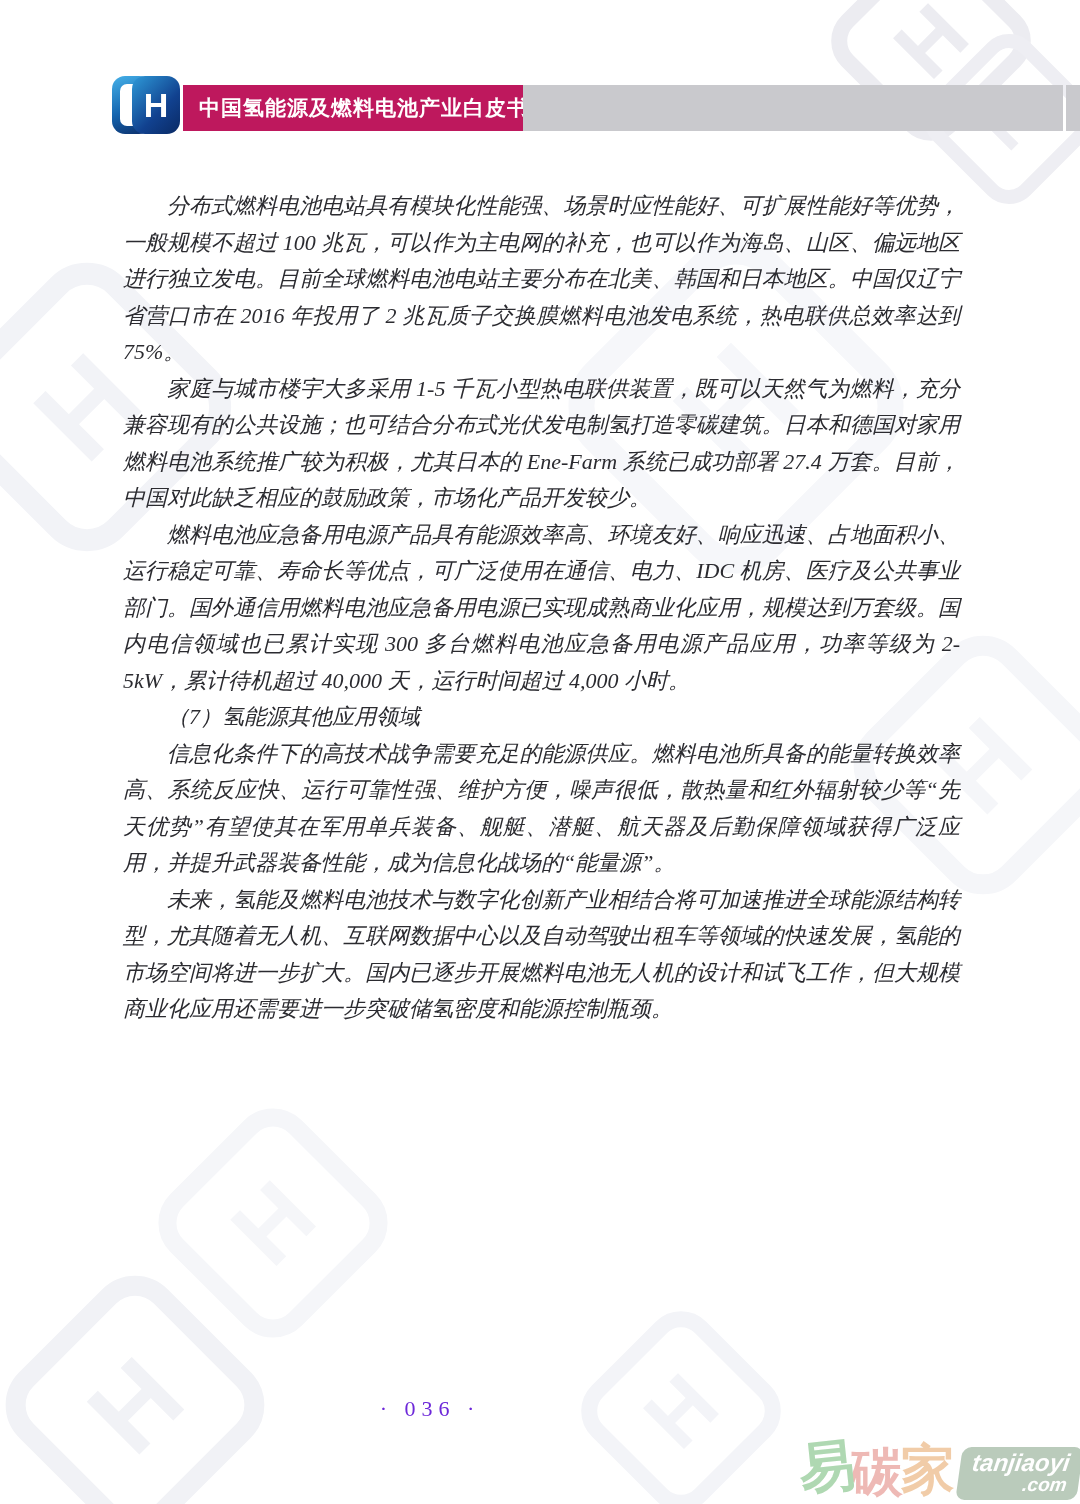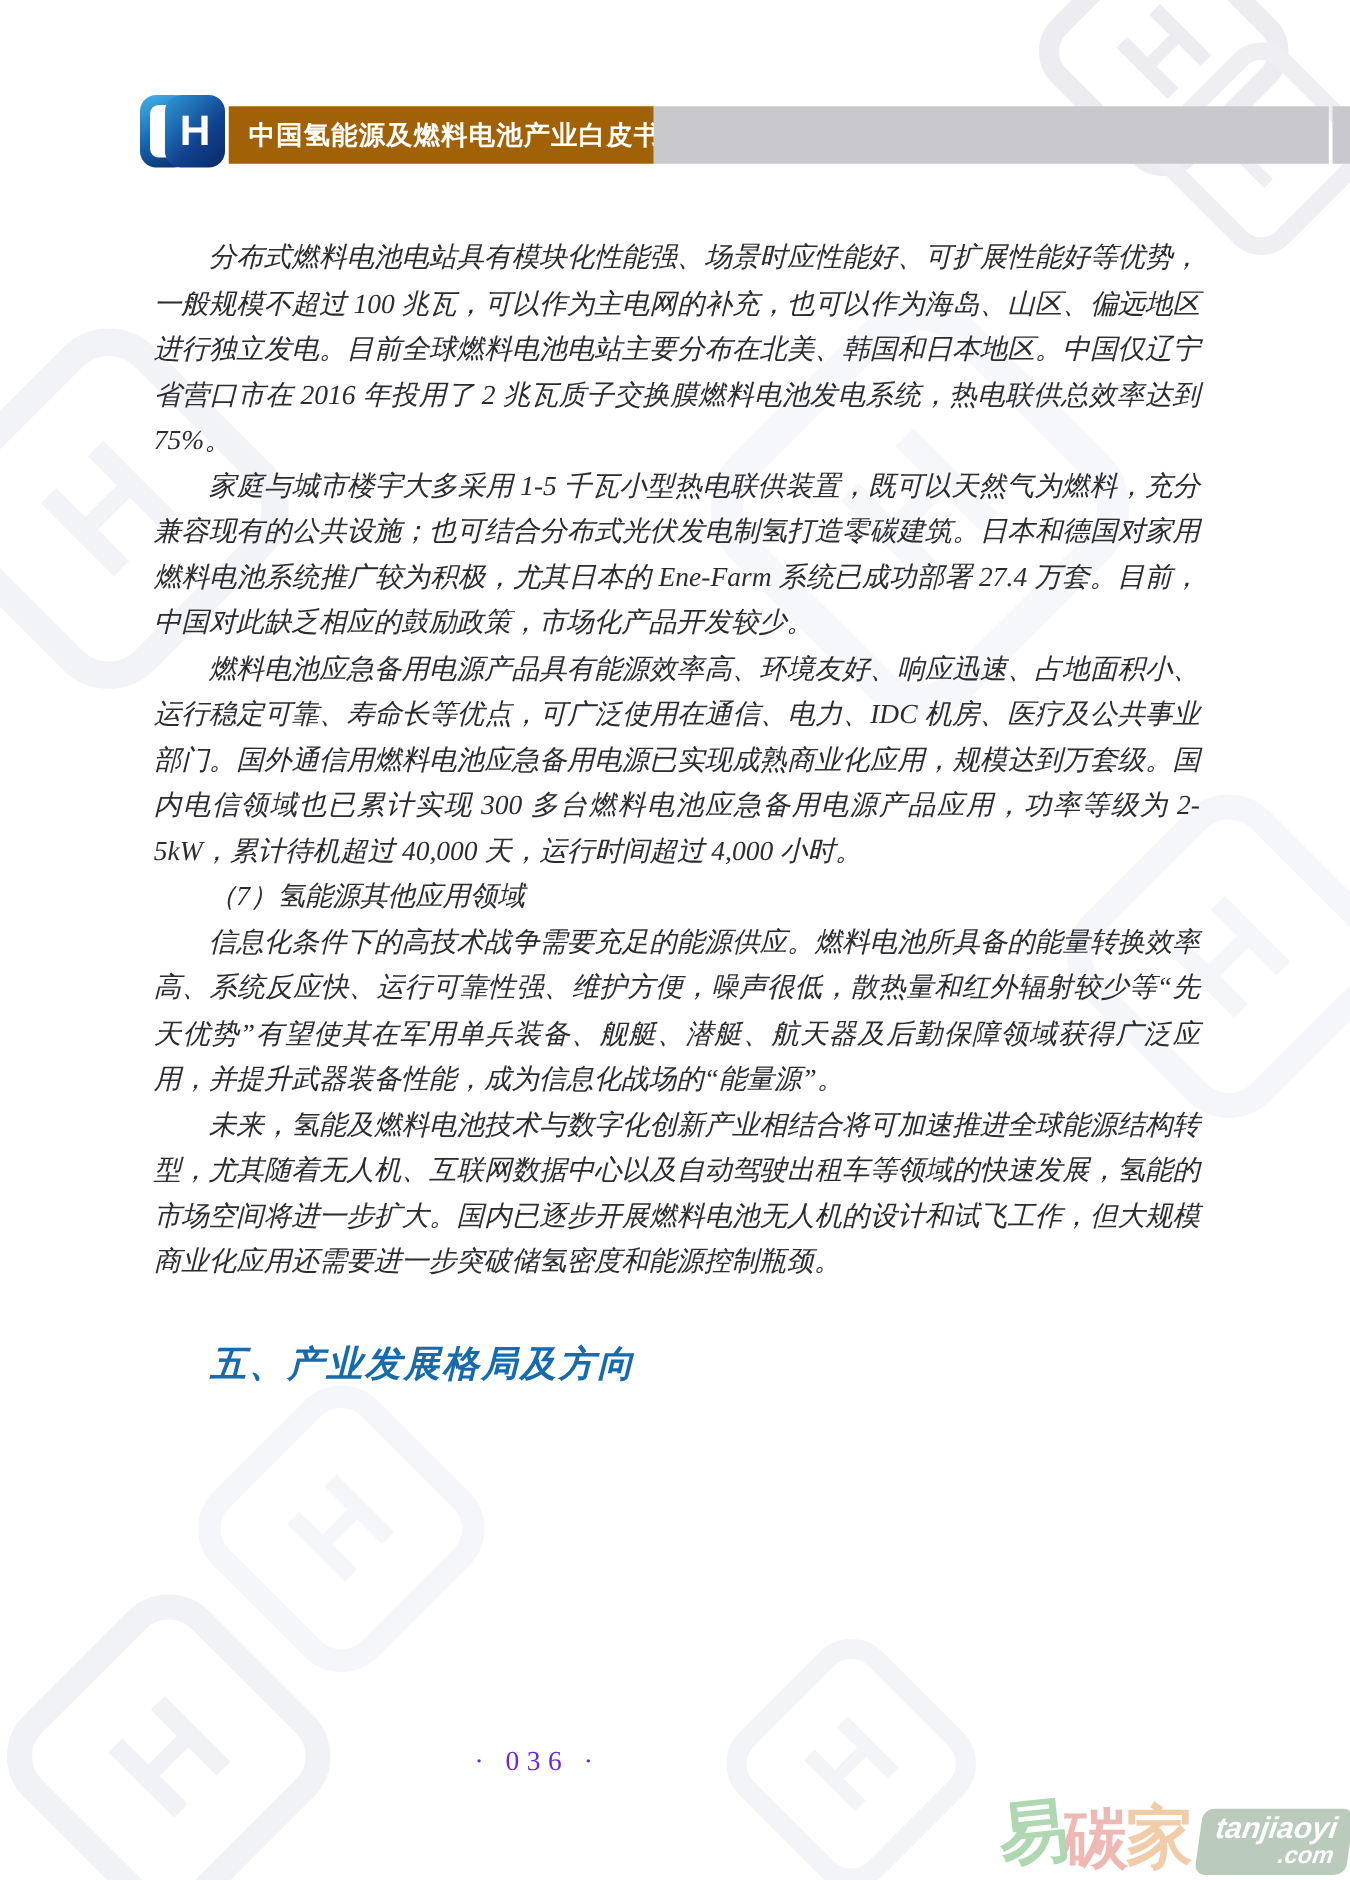--- a/index.html
+++ b/index.html
@@ -21,21 +21,21 @@
     background:#fff; border-radius:7px;
   }
   .logo .h {
     position:absolute; left:20px; top:0; width:48px; height:58px; border-radius:13px;
     background:linear-gradient(135deg,#2e9ad8 0%,#11418f 60%,#0a2a64 100%);
     color:#ffffff; display:flex; align-items:center; justify-content:center;
     font-family:"Liberation Sans",sans-serif; font-weight:bold; font-size:34px;
   }
   .title-bar {
     position:absolute; left:183px; top:85px; width:340px; height:46px;
-    background:#a16207; color:#ffffff; display:flex; align-items:center;
+    background:#be185d; color:#ffffff; display:flex; align-items:center;
     padding-left:16px; box-sizing:border-box;
     font-family:"Liberation Sans",sans-serif; font-weight:bold; font-size:21px;
     letter-spacing:1px; white-space:nowrap;
   }
   .gray-bar  { position:absolute; left:523px; top:85px; width:540px; height:46px; background:#c9c9cd; }
   .gray-stub { position:absolute; left:1066px; top:85px; width:14px;  height:46px; background:#c9c9cd; }
 
   
   .content {
     position:absolute; left:123px; top:188px; width:837px;
@@ -108,21 +108,20 @@
     <div class="gray-stub"></div>
   </div>
 
   <div class="content">
     <p class="body">分布式燃料电池电站具有模块化性能强、场景时应性能好、可扩展性能好等优势，一般规模不超过 100 兆瓦，可以作为主电网的补充，也可以作为海岛、山区、偏远地区进行独立发电。目前全球燃料电池电站主要分布在北美、韩国和日本地区。中国仅辽宁省营口市在 2016 年投用了 2 兆瓦质子交换膜燃料电池发电系统，热电联供总效率达到 75%。</p>
     <p class="body">家庭与城市楼宇大多采用 1-5 千瓦小型热电联供装置，既可以天然气为燃料，充分兼容现有的公共设施；也可结合分布式光伏发电制氢打造零碳建筑。日本和德国对家用燃料电池系统推广较为积极，尤其日本的 Ene-Farm 系统已成功部署 27.4 万套。目前，中国对此缺乏相应的鼓励政策，市场化产品开发较少。</p>
     <p class="body">燃料电池应急备用电源产品具有能源效率高、环境友好、响应迅速、占地面积小、运行稳定可靠、寿命长等优点，可广泛使用在通信、电力、IDC 机房、医疗及公共事业部门。国外通信用燃料电池应急备用电源已实现成熟商业化应用，规模达到万套级。国内电信领域也已累计实现 300 多台燃料电池应急备用电源产品应用，功率等级为 2-5kW，累计待机超过 40,000 天，运行时间超过 4,000 小时。</p>
     <p class="sub">（7）氢能源其他应用领域</p>
     <p class="body">信息化条件下的高技术战争需要充足的能源供应。燃料电池所具备的能量转换效率高、系统反应快、运行可靠性强、维护方便，噪声很低，散热量和红外辐射较少等“先天优势”有望使其在军用单兵装备、舰艇、潜艇、航天器及后勤保障领域获得广泛应用，并提升武器装备性能，成为信息化战场的“能量源”。</p>
     <p class="body">未来，氢能及燃料电池技术与数字化创新产业相结合将可加速推进全球能源结构转型，尤其随着无人机、互联网数据中心以及自动驾驶出租车等领域的快速发展，氢能的市场空间将进一步扩大。国内已逐步开展燃料电池无人机的设计和试飞工作，但大规模商业化应用还需要进一步突破储氢密度和能源控制瓶颈。</p>
-    <h2 class="section">五、产业发展格局及方向</h2>
   </div>
 
   <div class="page-number">· 036 ·</div>
 
   <div class="site-mark">
     <span class="ch yi">易</span>
     <span class="ch tan">碳</span>
     <span class="ch jia">家</span>
     <span class="badge">
       <span class="l1" style="display:block;">tanjiaoyi</span>

